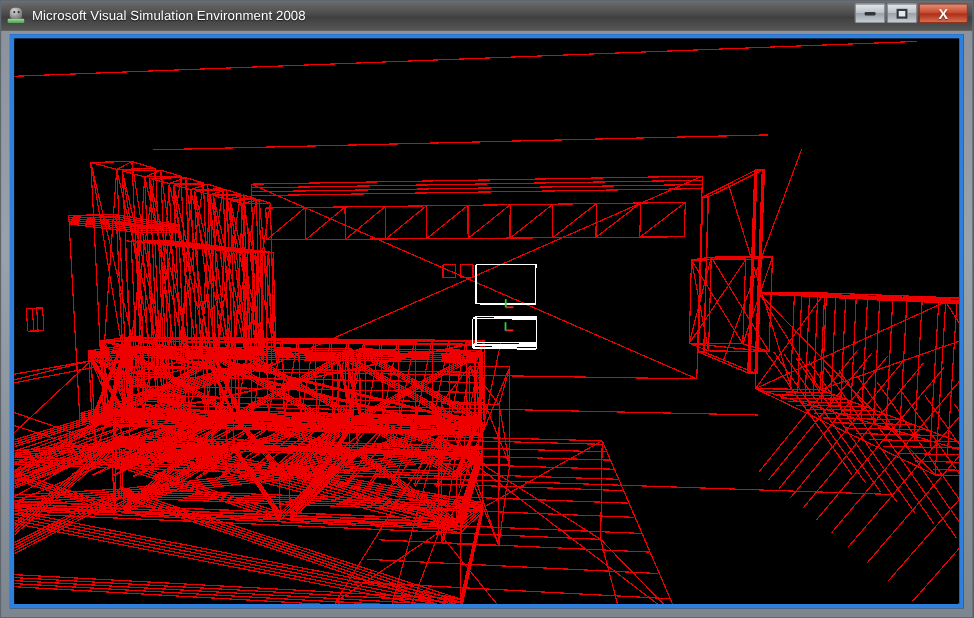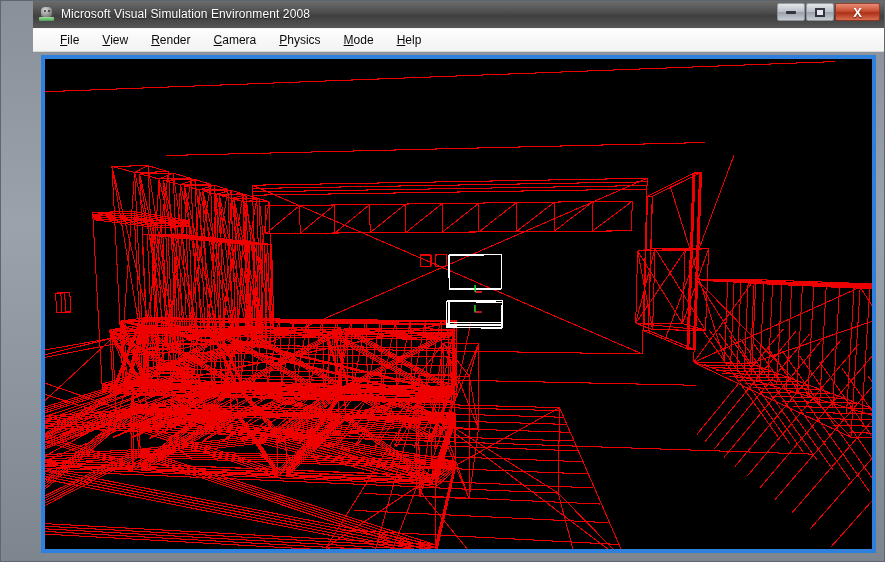--- a/index.html
+++ b/index.html
@@ -10,21 +10,21 @@
     font-family: "Liberation Sans", sans-serif;
   }
 
   
   #app-window {
     position: absolute;
     left: 0; top: 0;
     width: 885px; height: 562px;
     background: linear-gradient(180deg,#8a9099 0%,#9aa2ab 40%,#7d858e 100%);
     border: 1px solid #5e666f;
-    display: flex; flex-direction: column; padding-left: 32px;
+    display: flex; flex-direction: column;
   }
 
   
   #title-bar {
     position: relative;
     height: 27px;
     flex: 0 0 27px;
     background: linear-gradient(180deg,#5c5c5c 0%,#4a4a4a 45%,#3f3f3f 55%,#575757 100%);
     display: flex; align-items: center;
     padding-left: 5px;
@@ -143,29 +143,20 @@
       </div>
       <div class="win-btn">
         <span class="glyph-max"></span>
       </div>
       <div class="win-btn close">
         <span class="glyph-close">X</span>
       </div>
     </div>
   </div>
 
-  <div id="menu-bar">
-      <div class="menu-item"><u>F</u>ile</div>
-      <div class="menu-item"><u>V</u>iew</div>
-      <div class="menu-item"><u>R</u>ender</div>
-      <div class="menu-item"><u>C</u>amera</div>
-      <div class="menu-item"><u>P</u>hysics</div>
-      <div class="menu-item"><u>M</u>ode</div>
-      <div class="menu-item"><u>H</u>elp</div>
-    </div>
 
   <div id="viewport-wrap">
     <div id="viewport-border">
       <svg id="scene-svg" viewBox="0 0 861 495" preserveAspectRatio="none">
           <g stroke="#ee0000" stroke-width="1.05" fill="none" shape-rendering="crispEdges">
             <line x1="221.1" y1="291.8" x2="621.9" y2="298.0"></line>
             <line x1="215.9" y1="127.5" x2="627.0" y2="120.5"></line>
             <line x1="221.1" y1="291.8" x2="215.9" y2="127.5"></line>
             <line x1="621.9" y1="298.0" x2="627.0" y2="120.5"></line>
             <line x1="135.9" y1="318.3" x2="677.4" y2="329.6"></line>

